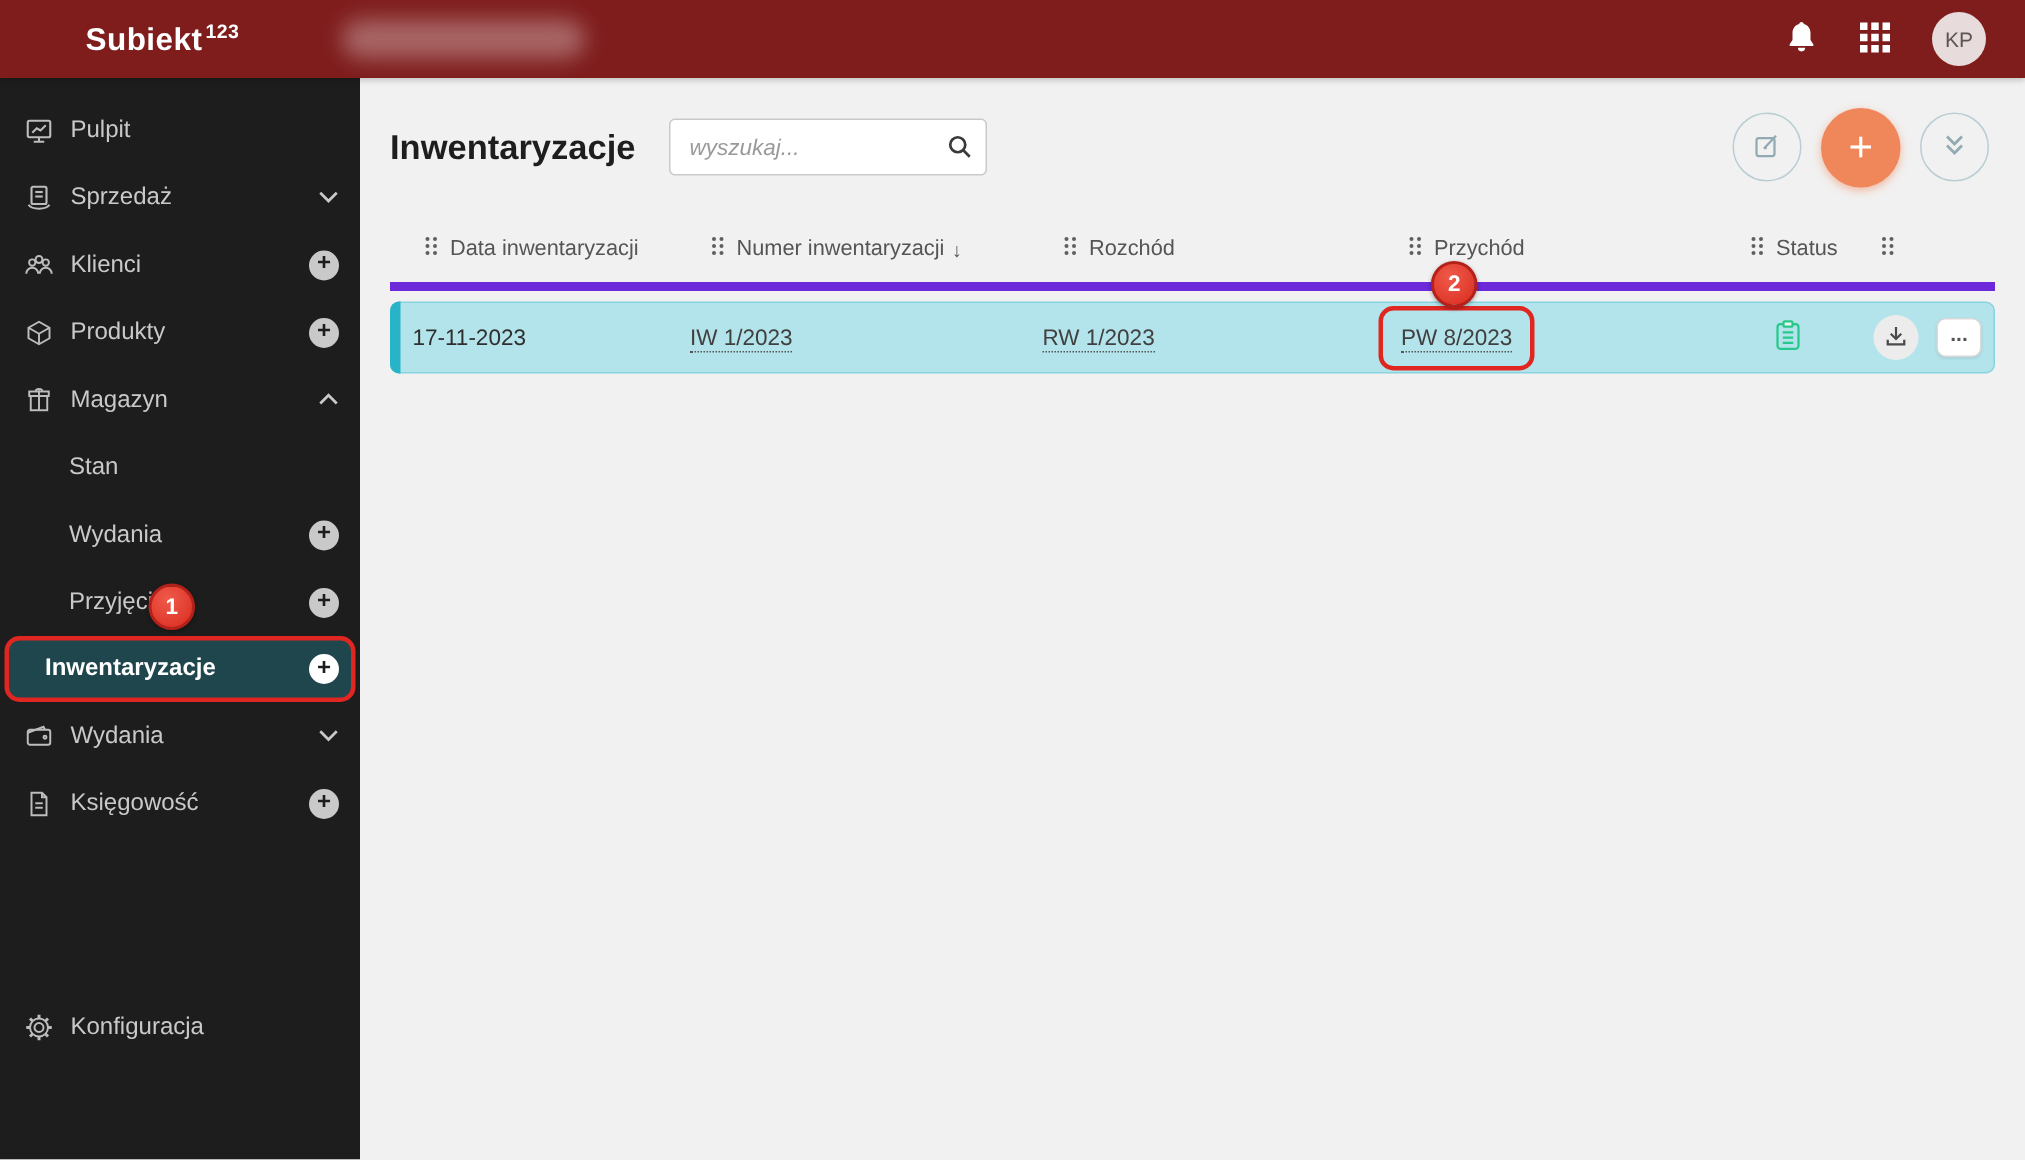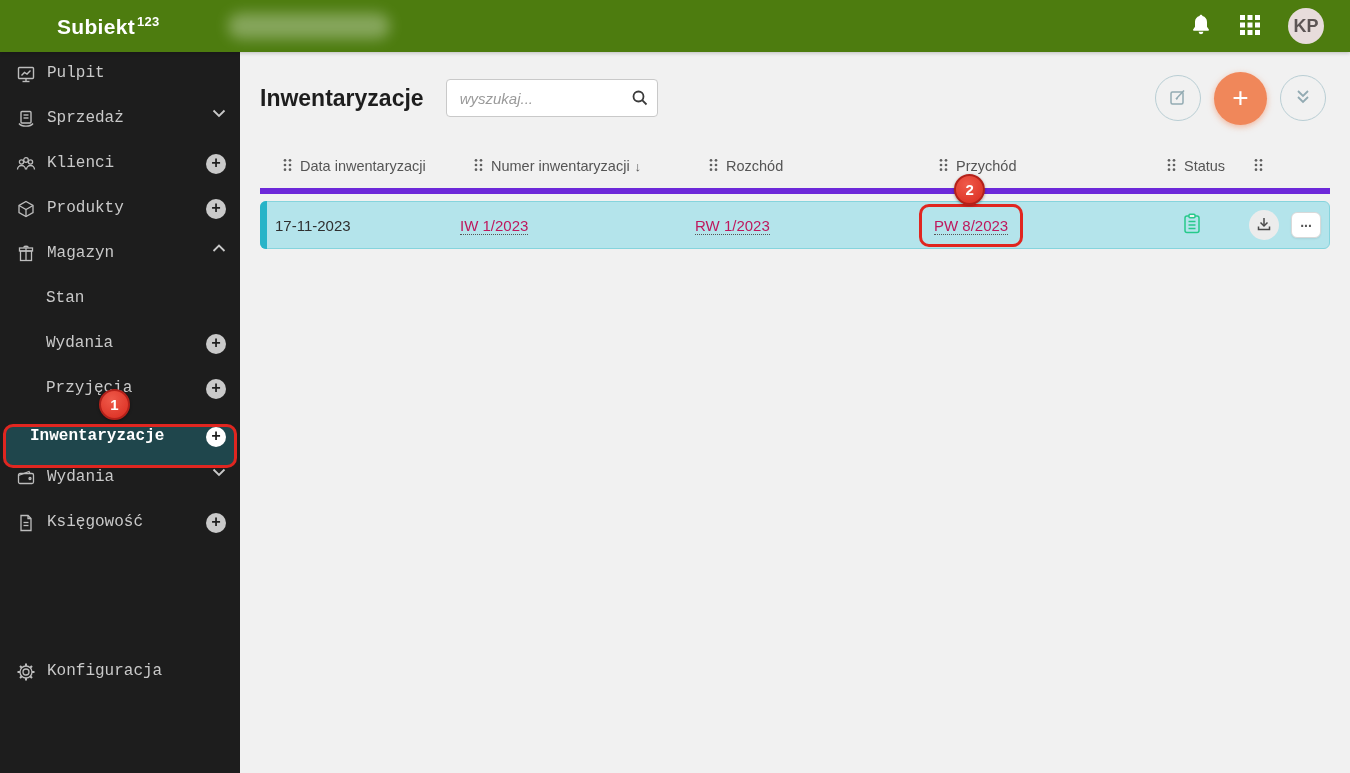--- a/index.html
+++ b/index.html
@@ -5,44 +5,44 @@
   * { box-sizing: border-box; }
   html,body { margin:0; padding:0; }
   body {
     width:1350px; height:773px; position:relative; overflow:hidden;
     font-family:"Liberation Sans", sans-serif; background:#f1f1f1;
   }
 
   
   .topbar {
     position:absolute; top:0; left:0; right:0; height:52px;
-    background:#4d7c0f; display:flex; align-items:center; z-index:30;
+    background:#7f1d1d; display:flex; align-items:center; z-index:30;
     box-shadow:0 1px 4px rgba(0,0,0,.22);
     text-align:center;
   }
   .brand { margin-left:57px; color:#fff; font-size:21px; font-weight:bold; letter-spacing:.3px; white-space:nowrap; }
   .brand-sup { font-size:13px; font-weight:bold; vertical-align:8px; margin-left:2px; }
   .blur-smudge {
     position:absolute; left:228px; top:13px; width:162px; height:26px;
     background:rgba(255,255,255,.32); border-radius:13px; filter:blur(7px);
   }
   .topbar-right { position:absolute; right:26px; top:0; height:52px; display:flex; align-items:center; gap:27px; }
   .tb-icon-btn { background:none; border:none; padding:0; cursor:pointer; display:flex; align-items:center; }
   .avatar {
     width:36px; height:36px; border-radius:50%; background:#e7dcdb; color:#5d5555;
-    font-weight:bold; font-size:18px; display:flex; align-items:center; justify-content:center; cursor:pointer;
+    font-weight:normal; font-size:14px; display:flex; align-items:center; justify-content:center; cursor:pointer;
   }
 
   
   .sidebar {
     position:absolute; top:52px; left:0; width:240px; bottom:0;
     background:#1d1d1d; padding-top:12px; z-index:20;
   }
   .side-item {
-    height:45px; display:flex; align-items:flex-start; color:#c9c9c9; font-size:16px; cursor:pointer;font-family:Liberation Mono, monospace;
+    height:45px; display:flex; align-items:center; color:#c9c9c9; font-size:16px; cursor:pointer;
   }
   .side-item .s-icon { width:24px; margin-left:14px; margin-right:9px; display:flex; justify-content:center; align-items:center; }
   .side-item.sub { padding-left:46px; }
   .side-item .flex-spacer { flex:1; }
   .trail { margin-right:14px; display:flex; align-items:center; }
   .plus-badge {
     width:20px; height:20px; border-radius:50%; background:#c9c9c9; color:#1d1d1d;
     font-size:16px; font-weight:bold; display:flex; align-items:center; justify-content:center; line-height:1; padding-bottom:1px;
   }
   .side-item.selected {
@@ -100,21 +100,21 @@
   .trow {
     position:relative; margin-top:7px; height:48px;
     display:grid; grid-template-columns:185px 235px 230px 235px 80px 1fr; align-items:center;
     background:#b4e4eb; border:1px solid #86d4dd; border-radius:6px; padding-left:6px; cursor:pointer;
   }
   .trow::before {
     content:""; position:absolute; left:-1px; top:-1px; bottom:-1px; width:7px;
     background:#28b4c8; border-radius:6px 0 0 6px;
   }
   .cell { font-size:15px; color:#2f2f2f; padding-left:8px; }
-  .doc-link { color:#be185d; text-decoration:none; border-bottom:1.5px dotted #555; cursor:pointer;margin-top:30px; }
+  .doc-link { color:#404040; text-decoration:none; border-bottom:1.5px dotted #555; cursor:pointer;margin-top:30px; }
   .cell-status { display:flex; justify-content:center; align-items:center; padding-left:0; }
   .cell-actions { display:flex; justify-content:flex-end; align-items:center; gap:12px; padding-right:8px; }
   .dl-btn {
     width:30px; height:30px; border-radius:50%; background:#ececec; border:none;
     display:flex; align-items:center; justify-content:center; cursor:pointer; padding:0;
   }
   .more-btn {
     width:30px; height:26px; background:#fff; border:1px solid #d9d9d9; border-radius:6px;
     color:#555; font-size:14px; font-weight:bold; line-height:1; cursor:pointer;
     display:flex; align-items:center; justify-content:center; padding:0 0 6px 0;

